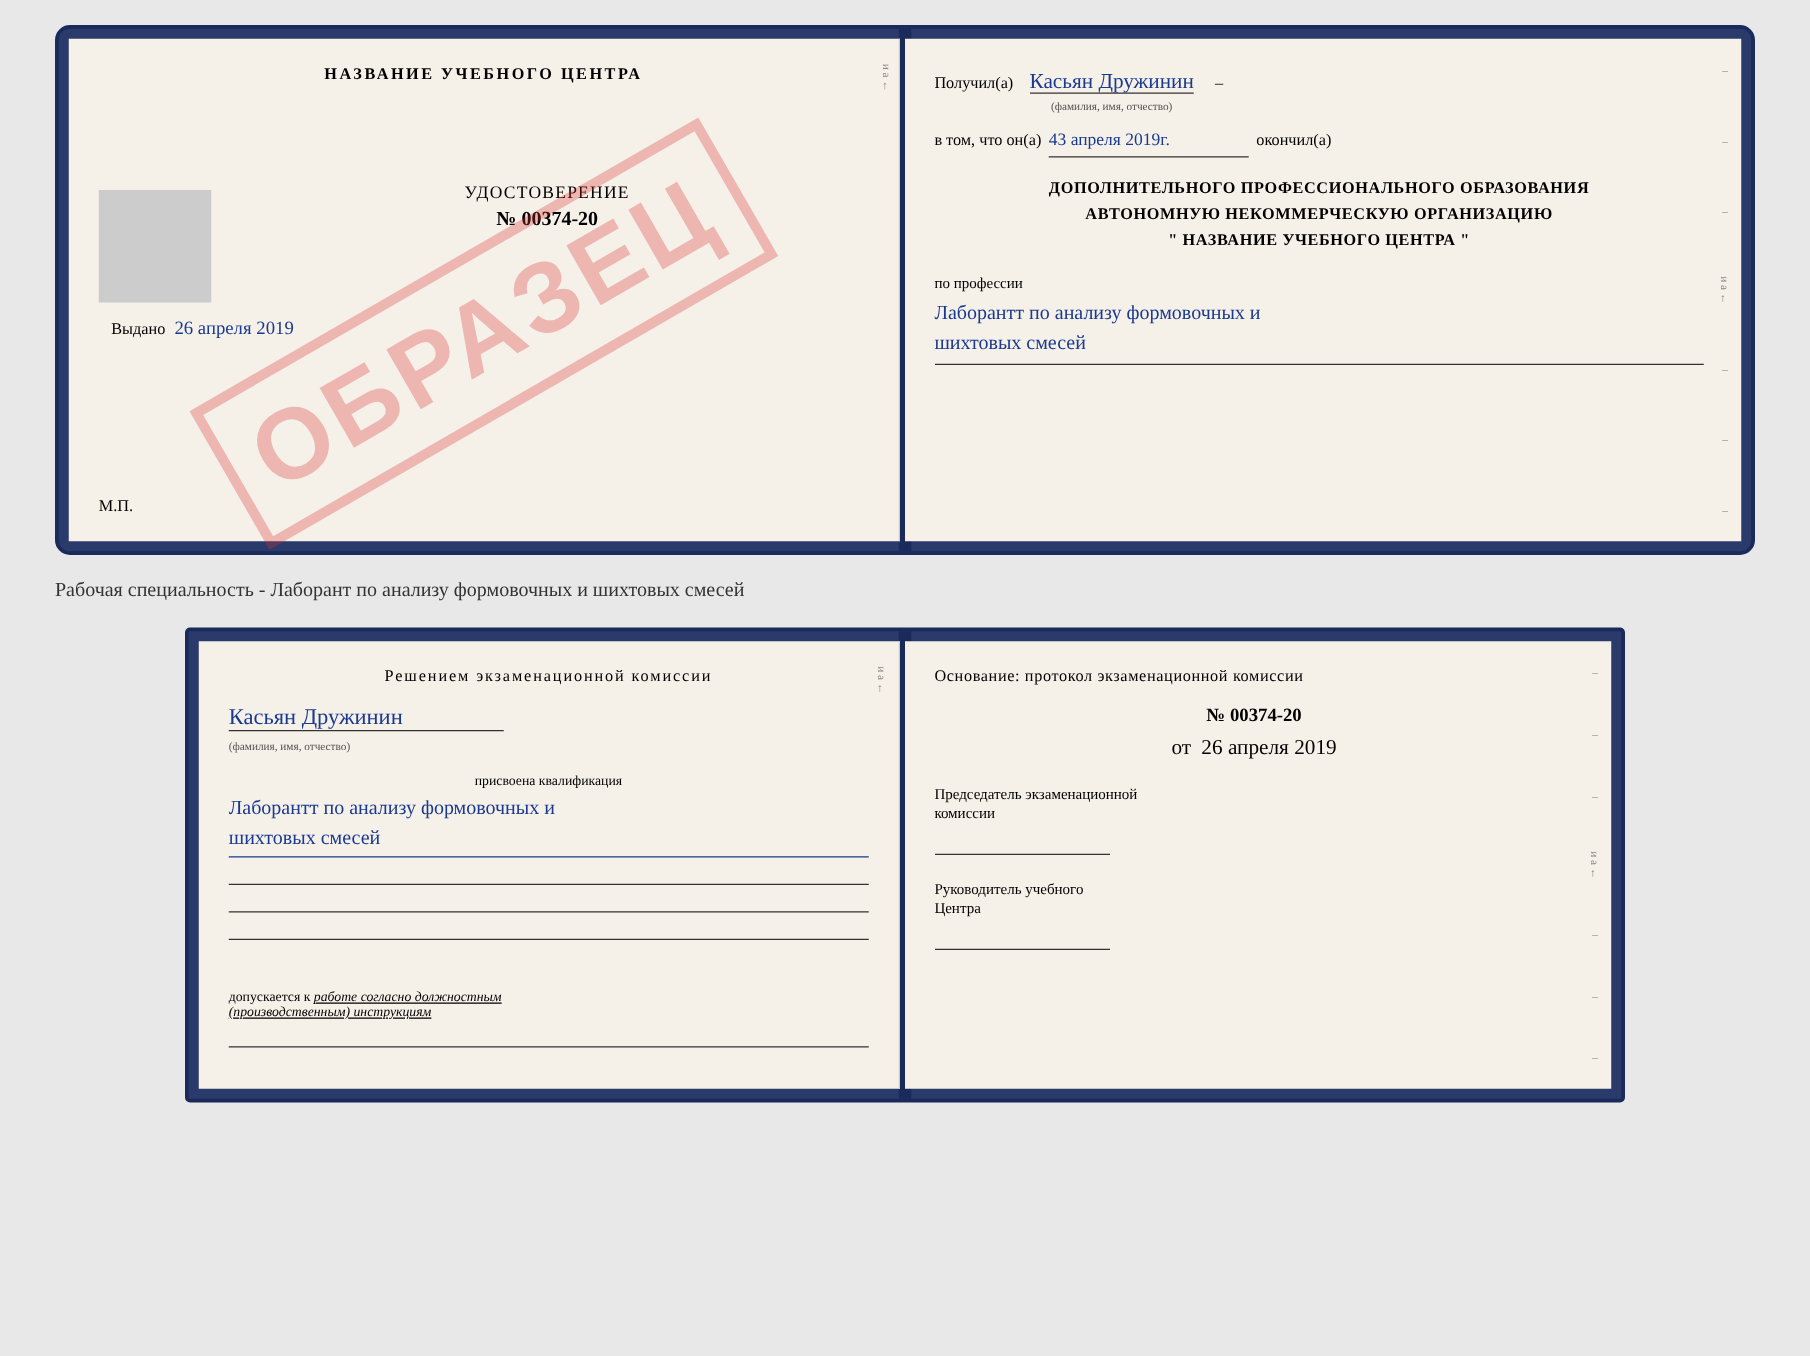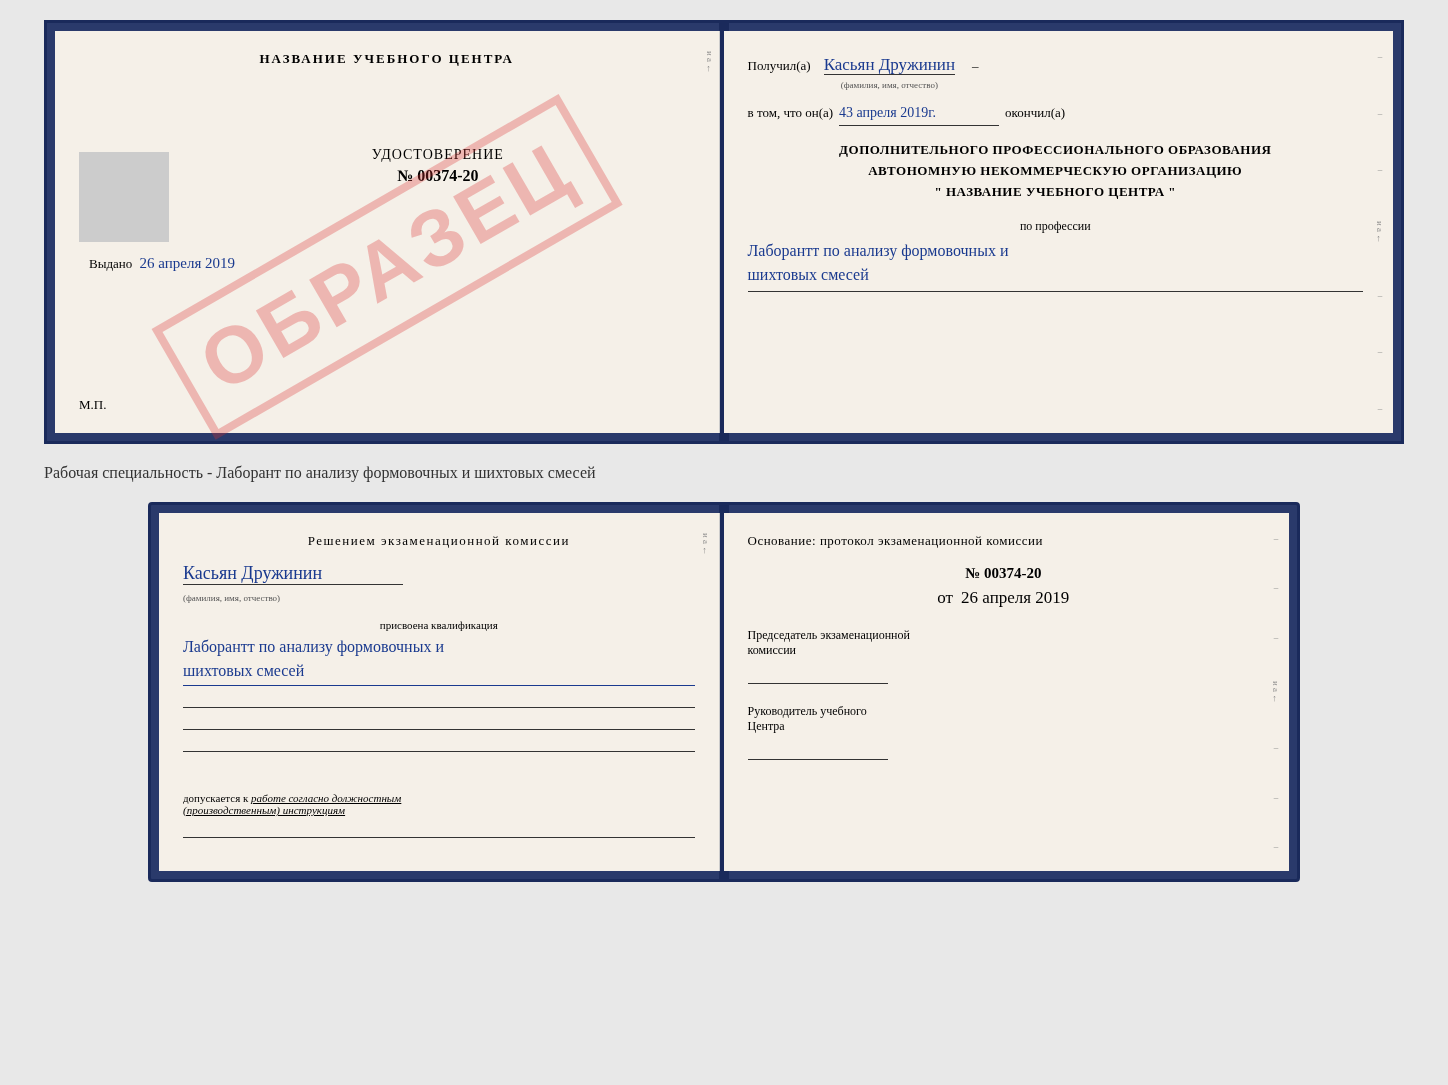--- a/index.html
+++ b/index.html
@@ -18,21 +18,21 @@
       align-items: center;
       gap: 18px;
     }
 
     
     .certificate-book {
       display: flex;
       width: 1360px;
       background: #2a3a6b;
       border: 3px solid #1a2a5b;
-      border-radius: 0;
+      border-radius: 12px;
       padding: 8px;
       gap: 4px;
       position: relative;
     }
 
     .book-spine {
       width: 10px;
       background: #1a2a5b;
       position: absolute;
       left: 50%;
@@ -166,21 +166,20 @@
     }
 
     .professii-block {
       margin-top: 8px;
       font-size: 12px;
     }
 
     .professii-label {
       font-size: 12px;
       margin-bottom: 2px;
-      text-align: center;
     }
 
     .handwritten-prof {
       font-family: 'Segoe Script', 'Brush Script MT', cursive;
       color: #1a3a8f;
       font-size: 16px;
       line-height: 1.5;
     }
 
     

